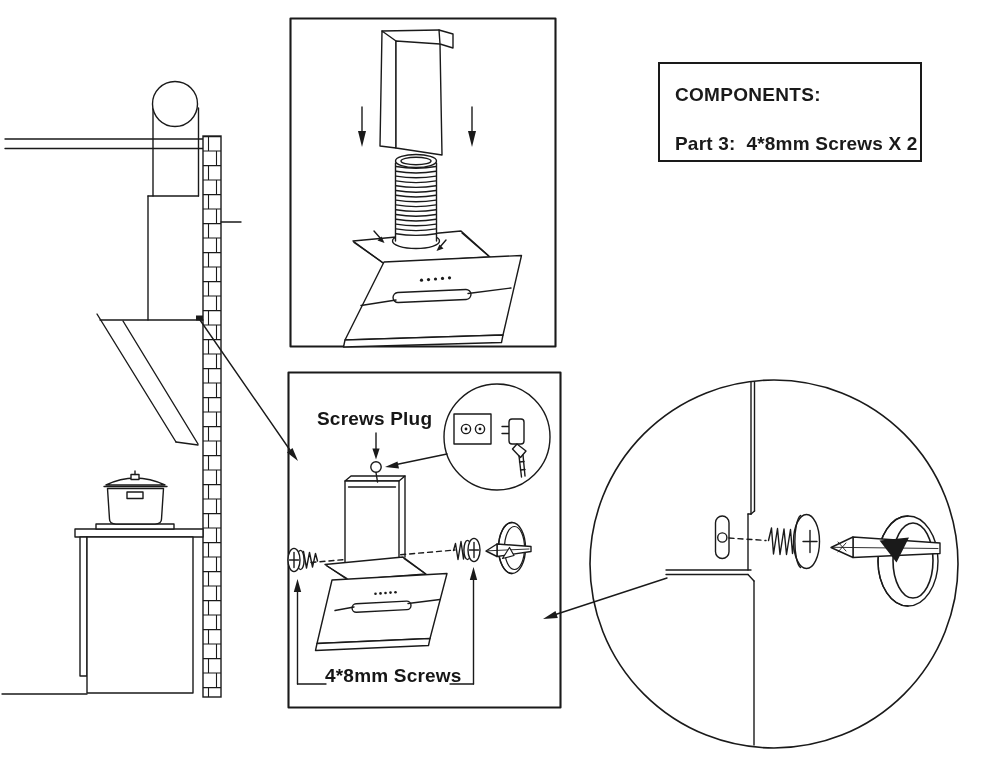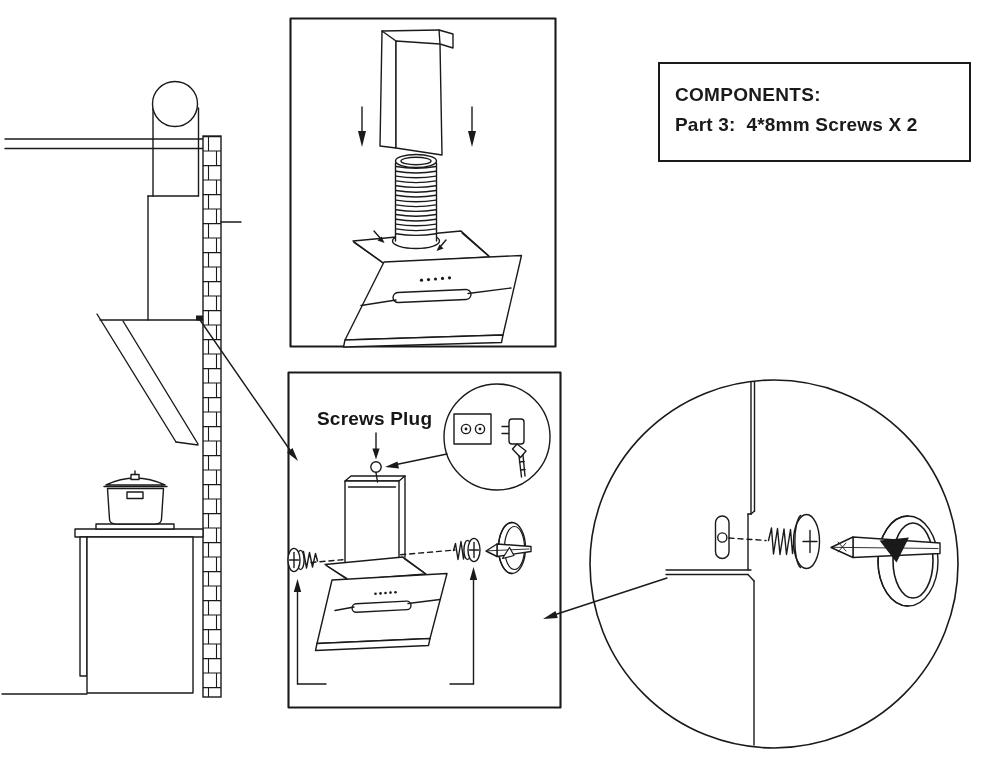--- a/index.html
+++ b/index.html
@@ -13,25 +13,25 @@
   .s2{stroke-width:2.1;}
   .sw{stroke:#1a1a1a;stroke-width:1.4;fill:#ffffff;stroke-linejoin:round;}
   .fill{fill:#1a1a1a;stroke:none;}
   .dash{stroke-dasharray:5 4;}
   
   .label{
     position:absolute;font-weight:bold;font-size:19px;letter-spacing:.2px;
     color:#161616;white-space:pre;
   }
   .components-box{
-    position:absolute;left:658px;top:62px;width:313px;height:100px;
+    position:absolute;left:658px;top:62px;width:264px;height:100px;
     border:2px solid #1a1a1a;box-sizing:border-box;background:#ffffff;
   }
   .components-title{position:absolute;left:15px;top:20px;font-weight:bold;font-size:19px;letter-spacing:.3px;white-space:pre;}
-  .components-part{position:absolute;left:15px;top:50px;font-weight:bold;font-size:19px;letter-spacing:.2px;white-space:pre;}
+  .components-part{position:absolute;left:15px;top:69px;font-weight:bold;font-size:19px;letter-spacing:.2px;white-space:pre;}
 </style>
 </head>
 <body>
 
 <div class="sheet">
 
   <svg width="985" height="760" viewBox="0 0 985 760">
     <defs>
       <pattern id="brick" x="203" y="136" width="18" height="29" patternUnits="userSpaceOnUse">
         <rect width="18" height="29" fill="#ffffff"></rect>
@@ -309,19 +309,20 @@
 
       <g>
         <line class="s" x1="667" y1="578" x2="554" y2="615"></line>
         <polygon class="fill" points="543,619 555.5,611 557.8,618"></polygon>
       </g>
     </g>
   </svg>
 
   <div class="label" style="left:317px;top:408px;">Screws Plug</div>
 
+  <div class="label" style="left:325px;top:665px;">4*8mm Screws</div>
 
   <div class="components-box">
     <div class="components-title">COMPONENTS:</div>
     <div class="components-part">Part 3:  4*8mm Screws X 2</div>
   </div>
 
 </div>
 
 </body></html>

